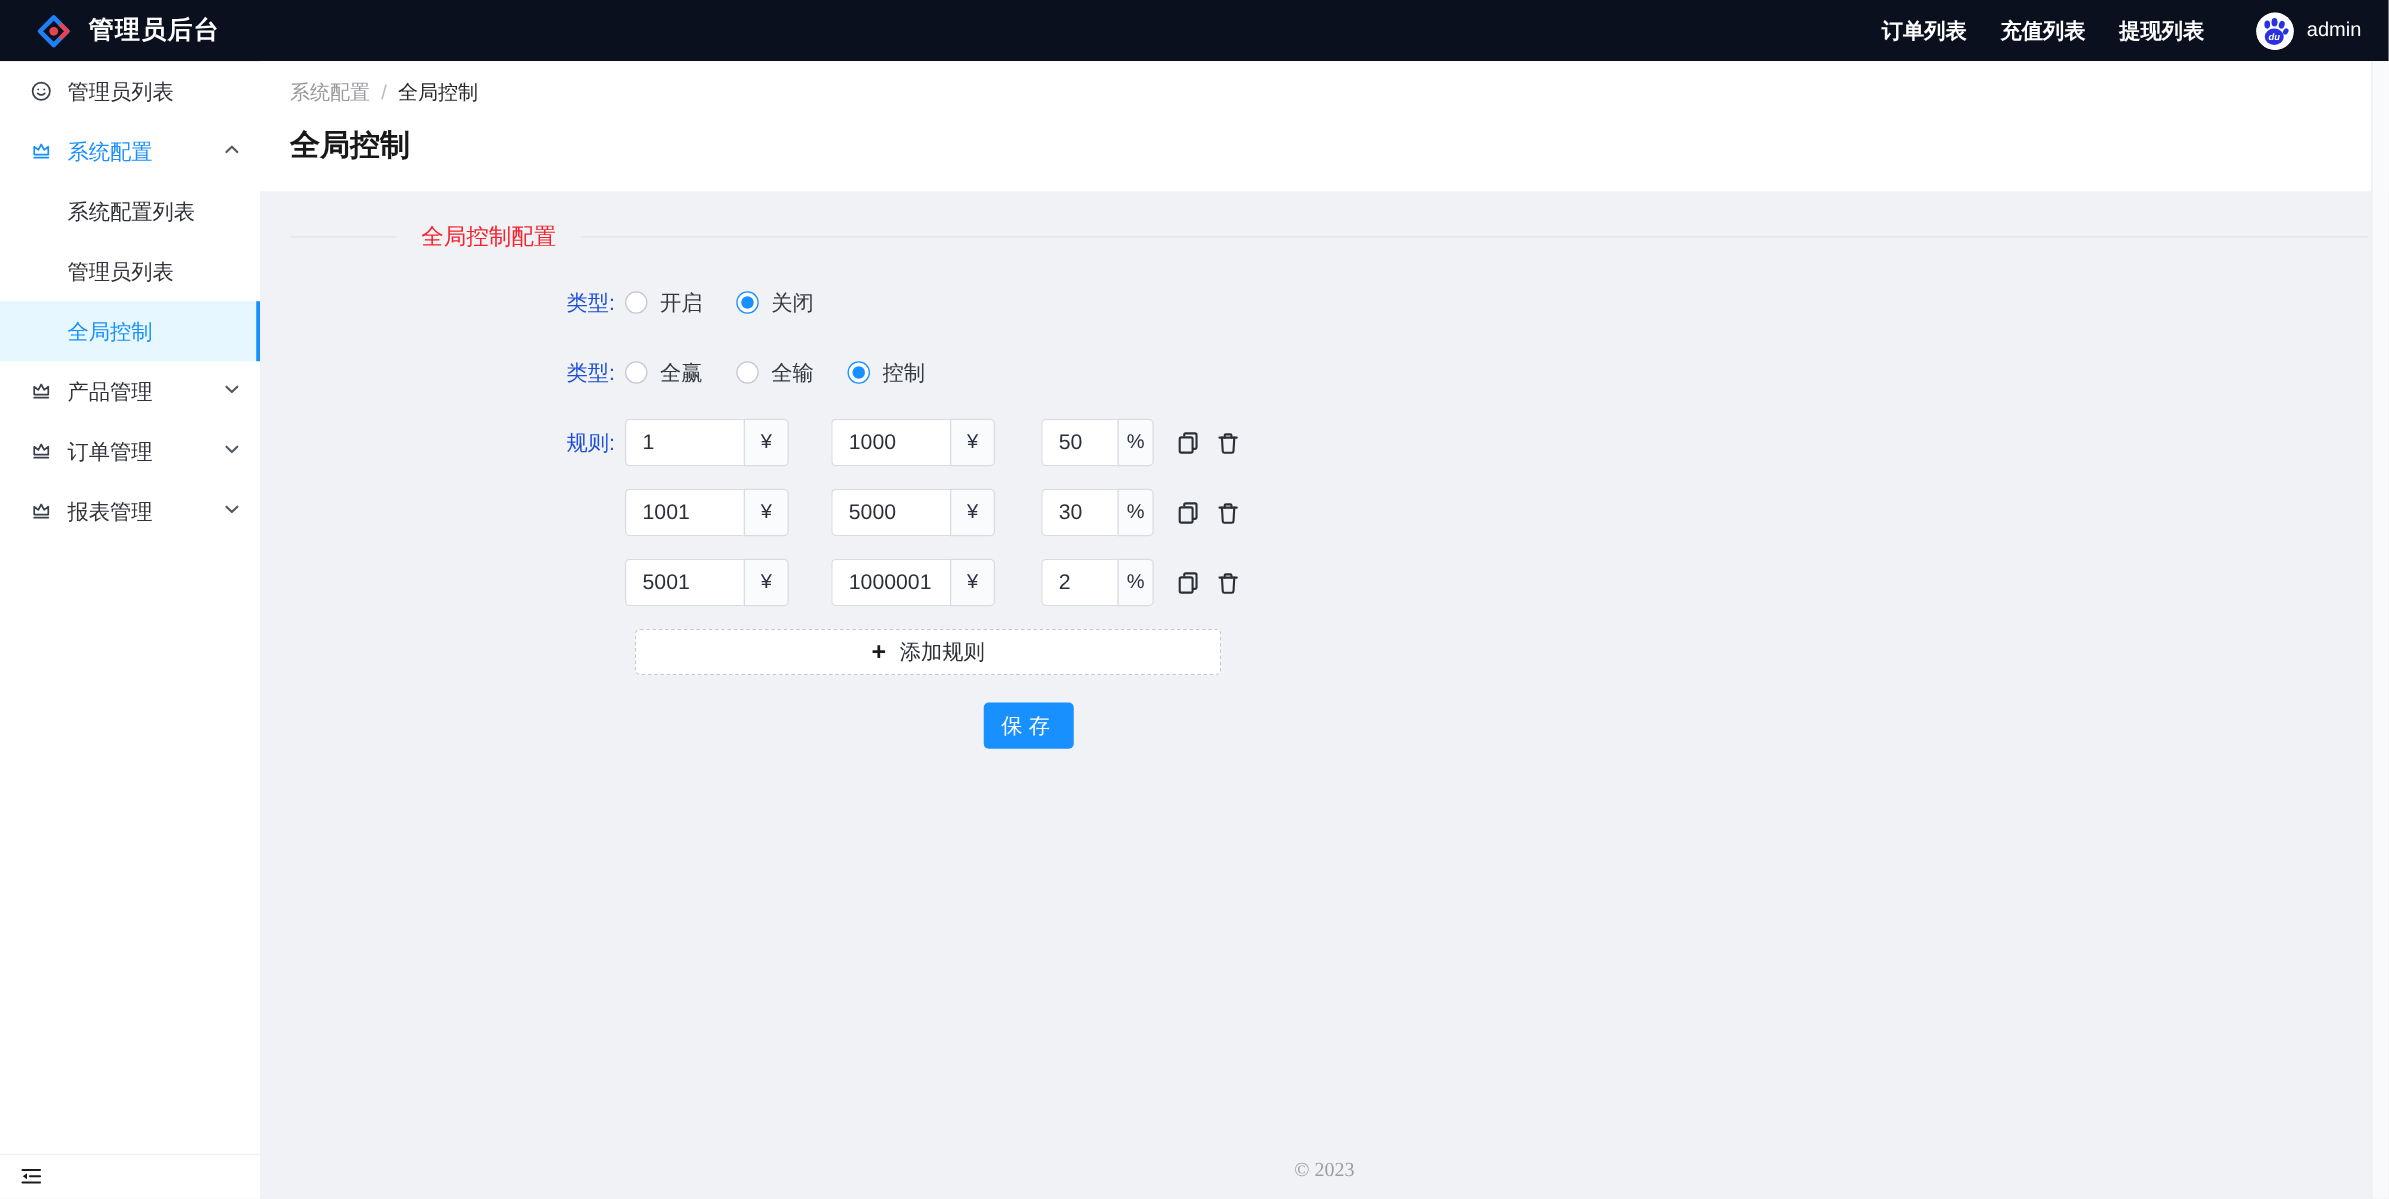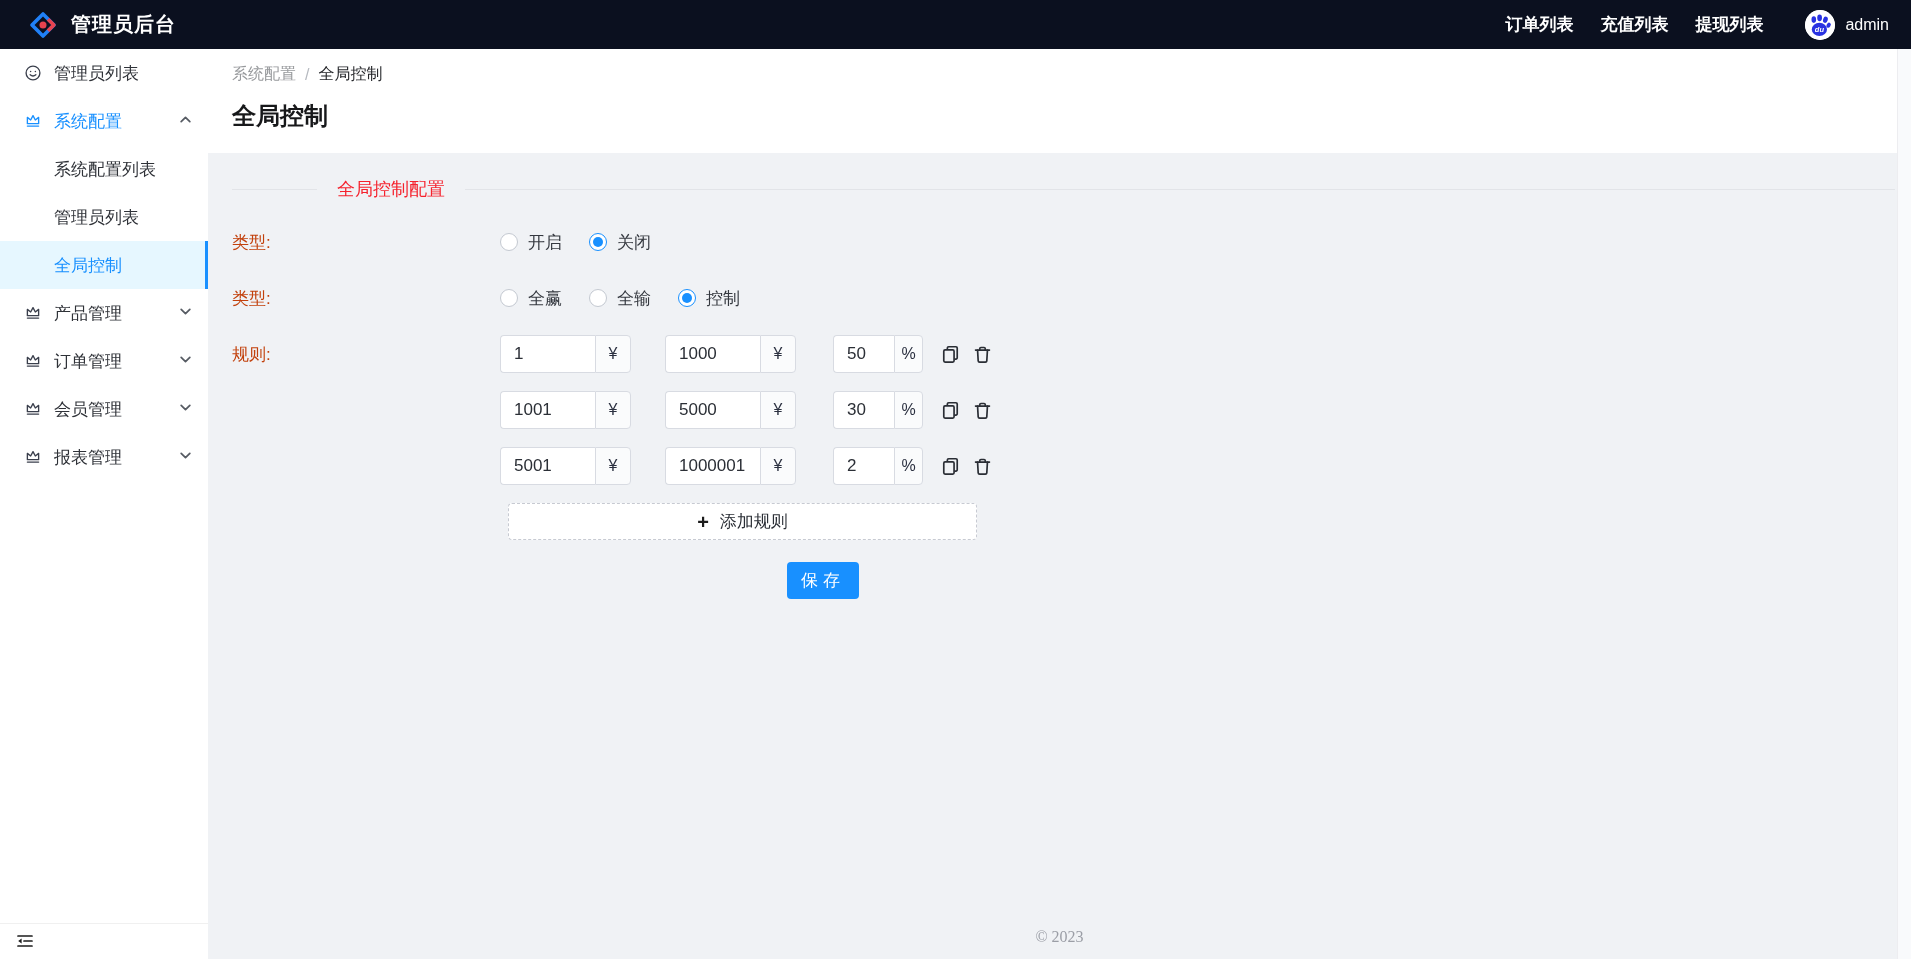--- a/index.html
+++ b/index.html
@@ -2,21 +2,21 @@
 <html><head>
 <meta charset="utf-8">
 <style>
   * { margin:0; padding:0; box-sizing:border-box; }
   html,body { width:1911px; height:959px; overflow:hidden;
     font-family:"Liberation Sans","DejaVu Sans",sans-serif; background:#f0f2f5; }
 
   
   .topbar { height:49px; background:#0b101f; display:flex; align-items:center;
     padding:0 22px 0 28px; color:#fff; }
-  .brand { display:flex; align-items:center; gap:13px; cursor:pointer; }
+  .brand { display:flex; gap:13px; cursor:pointer; }
   .app-title { font-size:20px; font-weight:bold; letter-spacing:1px; }
   .topbar-spacer { flex:1; }
   .topbar-nav { display:flex; align-items:flex-start; gap:27px; margin-right:42px; }
   .topbar-nav .nav-link { color:#fff; font-size:17px; font-weight:600; cursor:pointer; }
   .user-box { display:flex; align-items:center; gap:10px; cursor:pointer; }
   .avatar { width:30px; height:30px; border-radius:50%; overflow:hidden; background:#fff; }
   .user-name { font-size:16px; color:#fff; }
 
   
   .layout { display:flex; height:910px; }
@@ -46,22 +46,22 @@
   .bc-current { color:#25262a; }
   .page-title { margin-top:15px; font-size:24px; font-weight:bold; color:#17181a; }
 
   .content { flex:1; position:relative; padding:24px 16px 0 24px; }
   .section-divider { display:flex; align-items:center; height:24px; margin-bottom:12px; }
   .section-divider::before { content:""; width:85px; height:1px; background:#e2e4e8; }
   .section-divider::after { content:""; flex:1; height:1px; background:#e2e4e8; }
   .section-title { color:#f5222d; font-size:18px; padding:0 20px; font-weight:500; }
 
   .form-row { display:flex; align-items:center; margin-bottom:18px; min-height:38px; }
-  .form-label { width:268px; text-align:left; padding-right:8px; flex:none;
-    font-size:17px; color:#c2410c; }
+  .form-label { width:268px; text-align:right; padding-right:8px; flex:none;
+    font-size:17px; color:#1d4ed8; }
   .radio-group { display:flex; align-items:center; gap:27px; }
   .radio-opt { display:flex; align-items:center; gap:10px; cursor:pointer;
     font-size:17px; color:#34383f; }
   .radio-circle { width:18px; height:18px; border-radius:50%; background:#fff;
     border:1px solid #c4c9d1; flex:none; position:relative; }
   .radio-circle.checked { border-color:#1890ff; }
   .radio-circle.checked::after { content:""; position:absolute; inset:3px;
     border-radius:50%; background:#1890ff; }
 
   .input-group { display:inline-flex; height:38px; }
@@ -196,34 +196,20 @@
       </span>
       <span class="mi-label">订单管理</span>
       <span class="chev">
         <svg width="13" height="13" viewBox="0 0 12 12" fill="none" stroke="currentColor" stroke-width="1.6" stroke-linecap="round" stroke-linejoin="round">
             <polyline points="2,4 6,8 10,4"></polyline>
           </svg>
       </span>
     </div>
 
 
-    <div class="menu-item">
-      <span class="mi-icon">
-        <svg width="18" height="18" viewBox="0 0 24 24" fill="none" stroke="currentColor" stroke-width="1.8" stroke-linejoin="round" stroke-linecap="round">
-          <path d="M4.5 15.5 V7.2 l4.4 3.4 L12 4.8 l3.1 5.8 L19.5 7.2 v8.3 z"></path>
-            <path d="M4.5 18.8 h15"></path>
-        </svg>
-      </span>
-      <span class="mi-label">会员管理</span>
-      <span class="chev">
-        <svg width="13" height="13" viewBox="0 0 12 12" fill="none" stroke="currentColor" stroke-width="1.6" stroke-linecap="round" stroke-linejoin="round">
-            <polyline points="2,4 6,8 10,4"></polyline>
-          </svg>
-      </span>
-    </div>
 
     <div class="menu-item">
       <span class="mi-icon">
         <svg width="18" height="18" viewBox="0 0 24 24" fill="none" stroke="currentColor" stroke-width="1.8" stroke-linejoin="round" stroke-linecap="round">
           <path d="M4.5 15.5 V7.2 l4.4 3.4 L12 4.8 l3.1 5.8 L19.5 7.2 v8.3 z"></path>
             <path d="M4.5 18.8 h15"></path>
         </svg>
       </span>
       <span class="mi-label">报表管理</span>
       <span class="chev">

